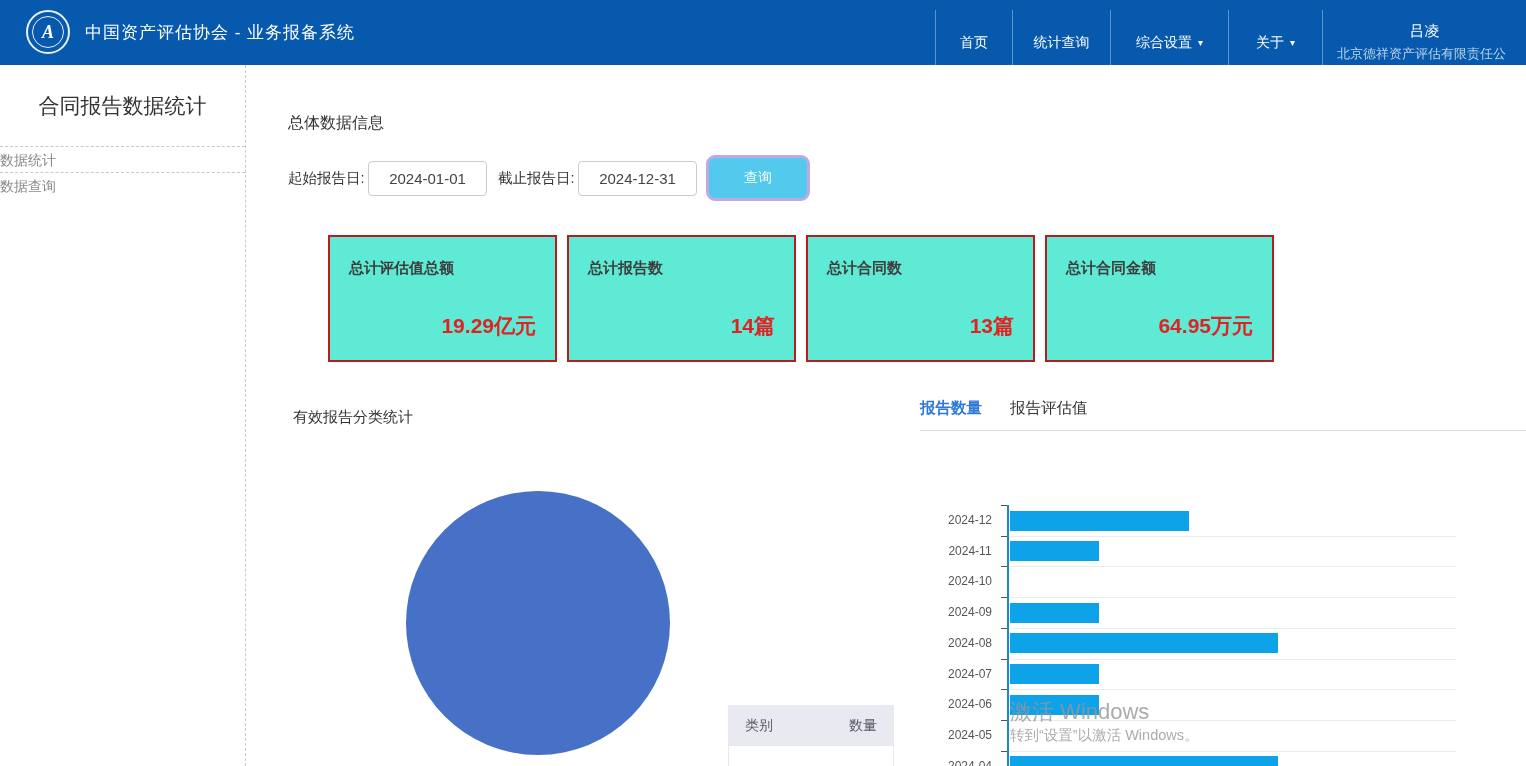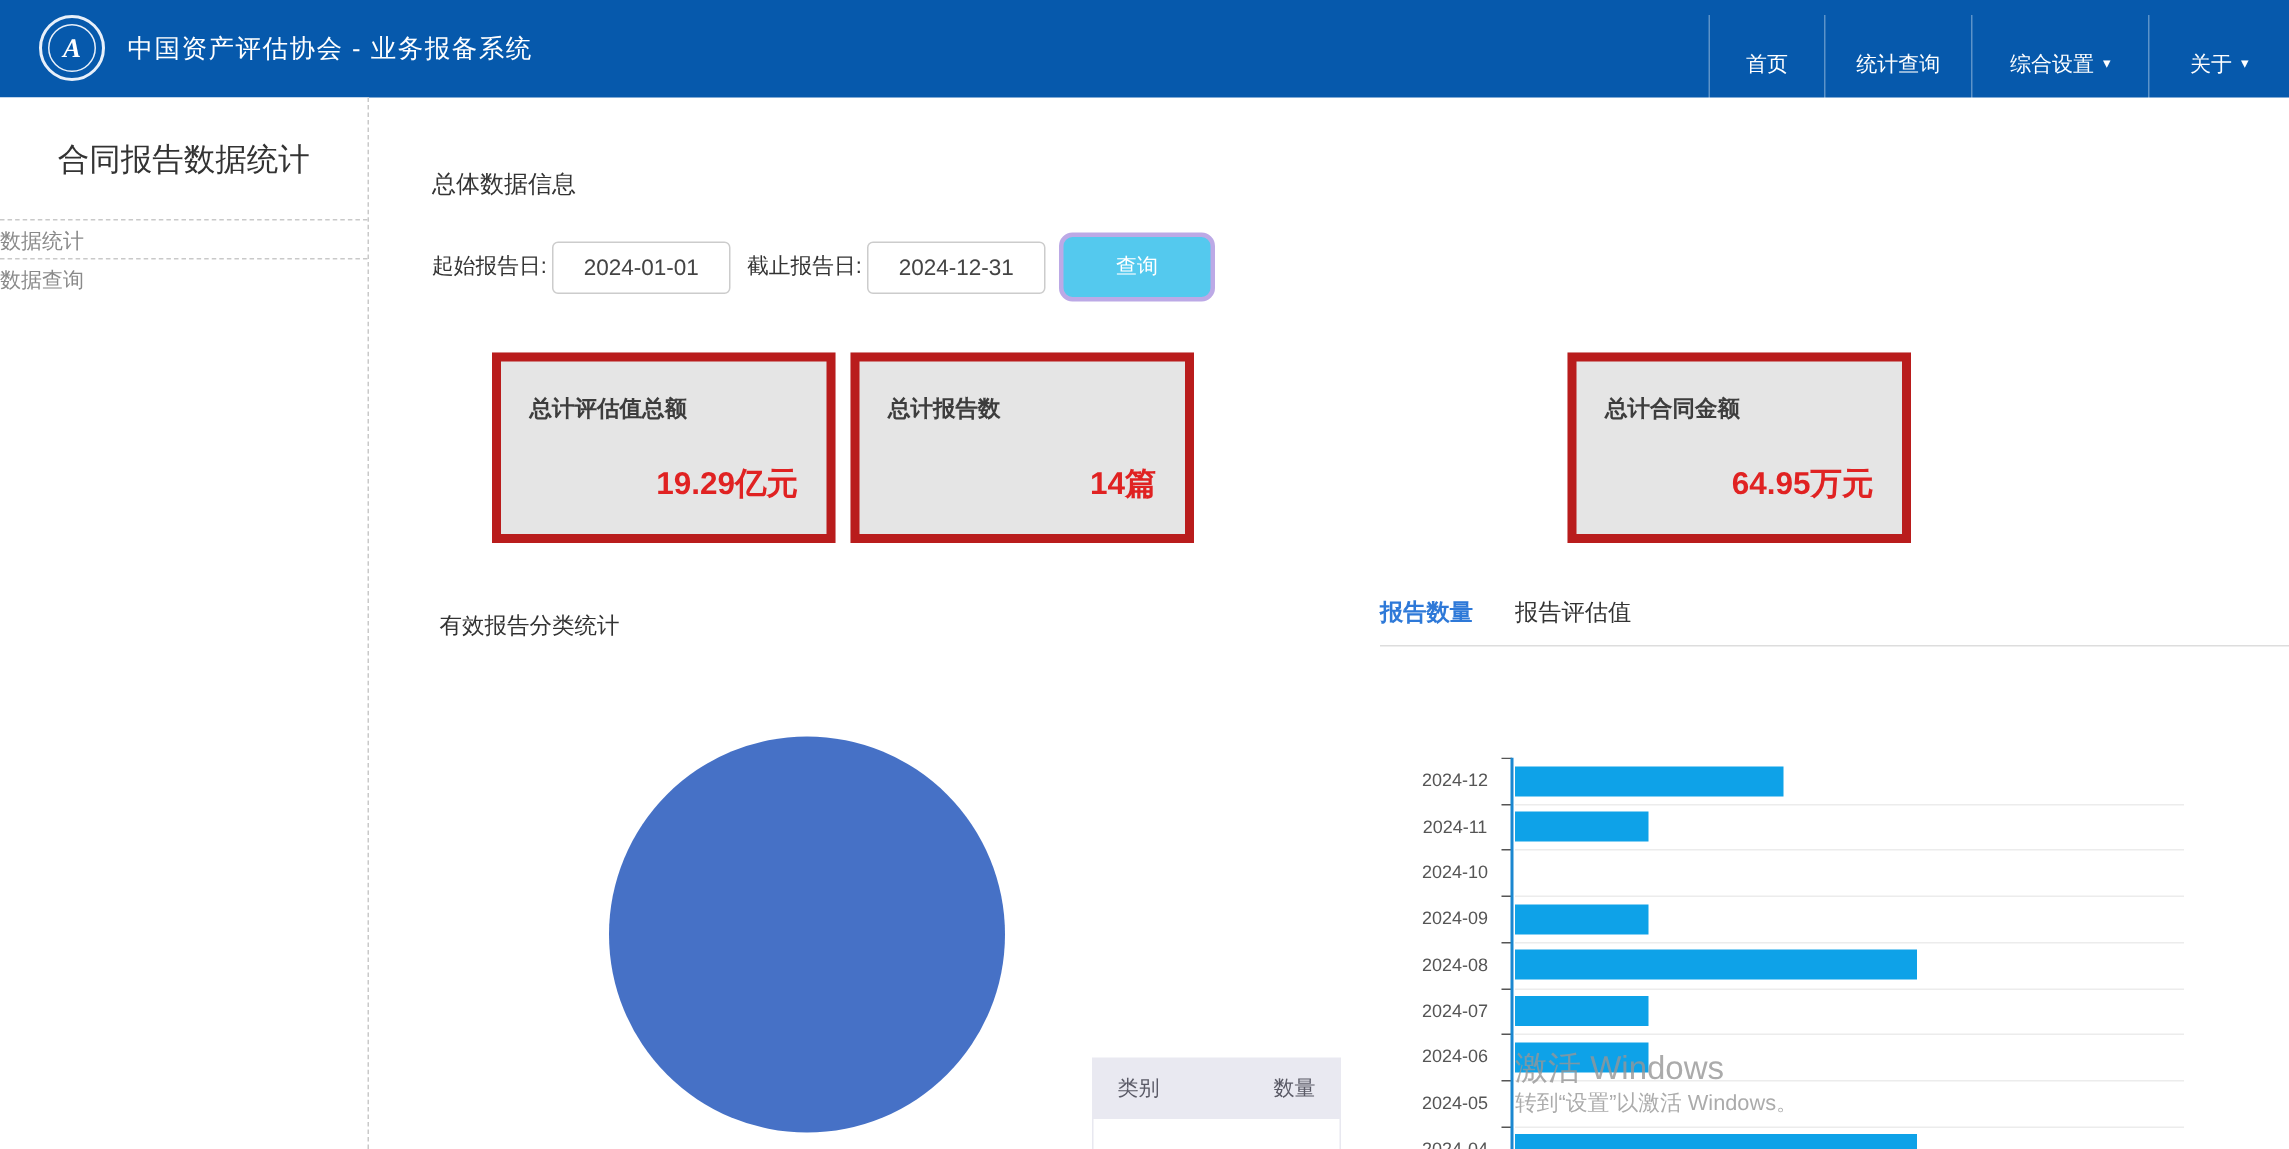--- a/index.html
+++ b/index.html
@@ -42,21 +42,21 @@
           border-radius:4px; text-align:center; font-size:15px; color:#444;
           font-family:"Liberation Sans","DejaVu Sans",sans-serif; background:#fff; }
   .date-input.start { left:368px;text-align:center; }
   .date-input.end { left:578px; }
   .query-btn { position:absolute; left:706px; top:155px; width:104px; height:46px;
           background:#54c9ee; border:3px solid #bca9e6; border-radius:9px;
           color:#fff; font-size:14px; cursor:pointer;
           font-family:"Liberation Sans","DejaVu Sans",sans-serif; }
 
   
-  .card { position:absolute; top:235px; width:229px; height:127px; border:6px solid #b91c1c; background:#e5e5e5; }
+  .card { position:absolute; top:235px; width:229px; height:127px; border:2px solid #b91c1c; background:#5eead4; }
   .card-label { position:absolute; left:19px; top:22px; font-size:15px; font-weight:bold; color:#3d3d3d; }
   .card-value { position:absolute; right:19px; bottom:20px; font-size:21px; font-weight:bold; color:#e02222; }
 
   
   .pie-title { position:absolute; left:293px; top:408px; font-size:15px; color:#333; }
   .pie-circle { position:absolute; left:406px; top:491px; width:264px; height:264px; border-radius:50%; }
   .pie-table { position:absolute; left:728px; top:705px; width:166px; }
   .pie-table-header { display:flex; height:41px; align-items:center; background:#e9e9f1;
           font-size:14px; color:#5a5a66;gap:40px; }
   .pie-th-cat { flex:1; padding-left:17px; }
@@ -99,20 +99,24 @@
         <span>统计查询</span>
       </div>
       <div class="nav-item" style="width:118px">
         <span>综合设置</span>
         <span class="caret">▾</span>
       </div>
       <div class="nav-item" style="width:94px">
         <span>关于</span>
         <span class="caret">▾</span>
       </div>
+      <div class="nav-user">
+        <div class="user-name">吕凌</div>
+        <div class="user-org">北京德祥资产评估有限责任公</div>
+      </div>
     </div>
   </div>
 
   <div class="sidebar">
     <div class="sidebar-title">合同报告数据统计</div>
     <div class="sidebar-item">数据统计</div>
     <div class="sidebar-item">数据查询</div>
   </div>
 
   <div class="section-title">总体数据信息</div>
@@ -123,20 +127,24 @@
   <input class="date-input end" type="text" value="2024-12-31" style="">
   <button class="query-btn">查询</button>
 
   <div class="card" style="left:328px">
     <div class="card-label">总计评估值总额</div>
     <div class="card-value">19.29亿元</div>
   </div>
   <div class="card" style="left:567px">
     <div class="card-label">总计报告数</div>
     <div class="card-value">14篇</div>
+  </div>
+  <div class="card" style="left:806px">
+    <div class="card-label">总计合同数</div>
+    <div class="card-value">13篇</div>
   </div>
   <div class="card" style="left:1045px">
     <div class="card-label">总计合同金额</div>
     <div class="card-value">64.95万元</div>
   </div>
 
   <div class="pie-title">有效报告分类统计</div>
   <div class="pie-circle" style="background: rgb(70, 113, 198);"></div>
   <div class="pie-table">
     <div class="pie-table-header">

